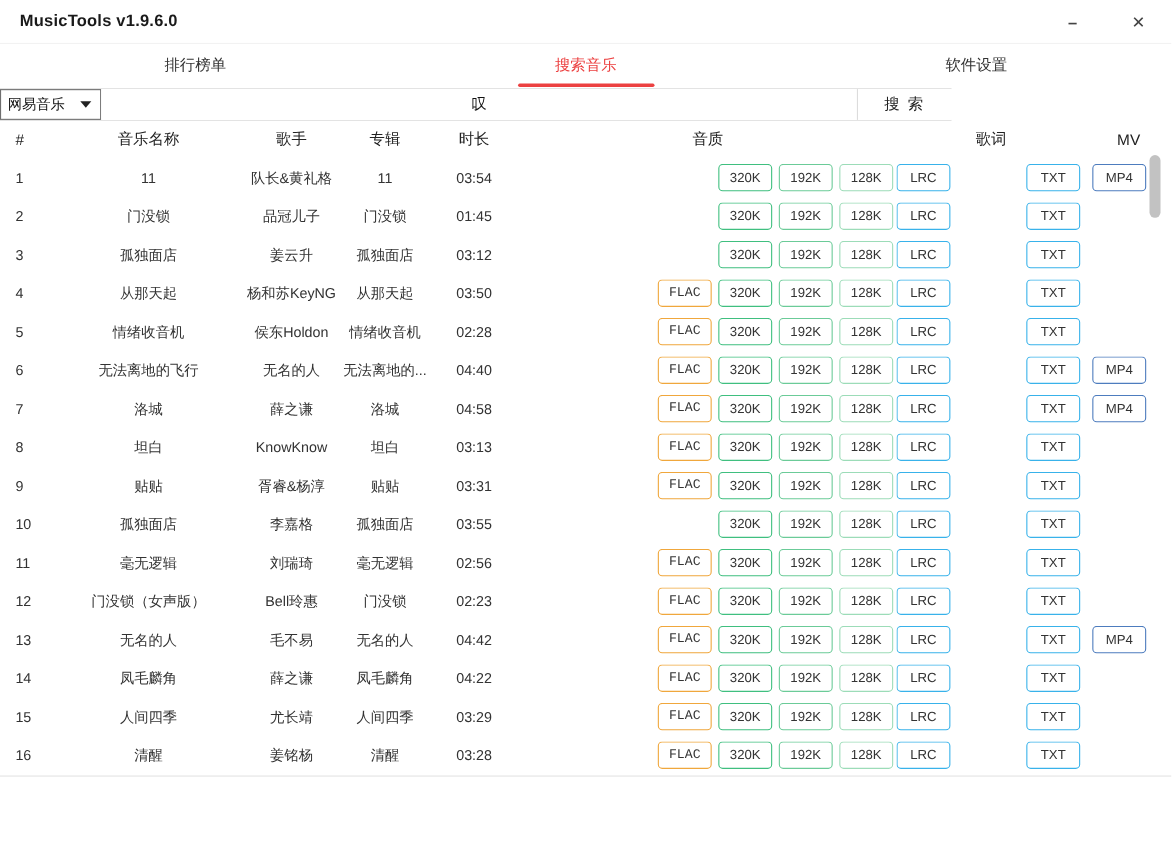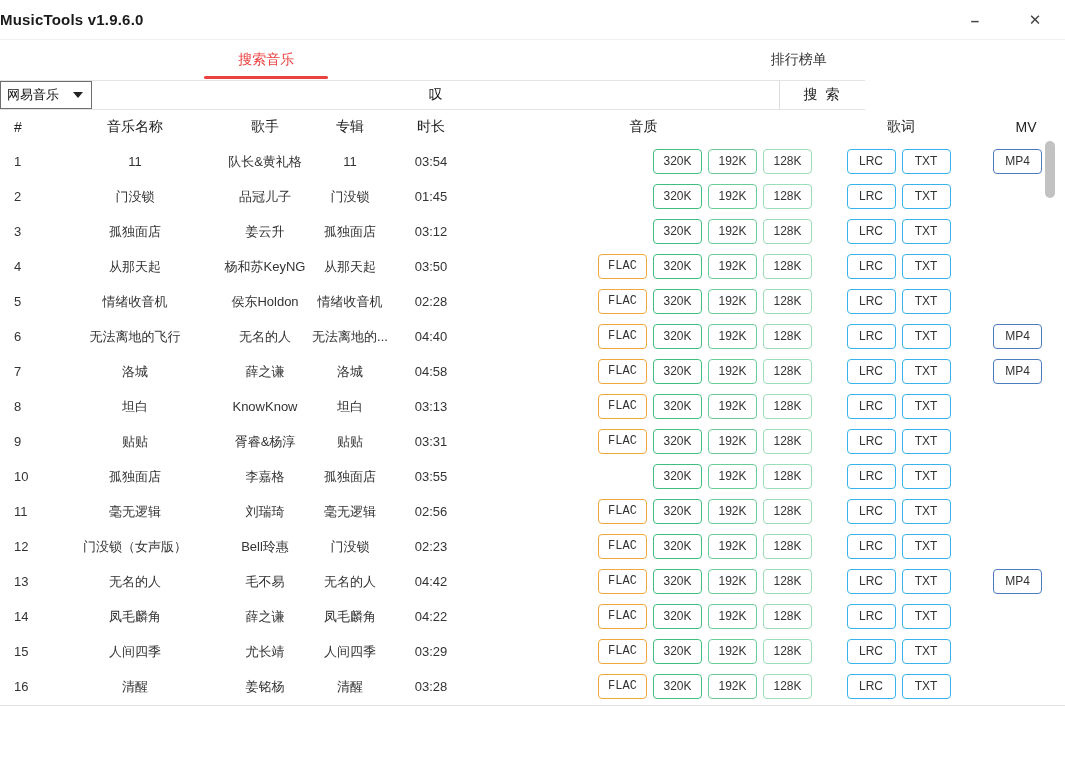--- a/index.html
+++ b/index.html
@@ -9,21 +9,21 @@
   }
   *{box-sizing:border-box;margin:0;padding:0;}
   html,body{width:1065px;height:765px;overflow:hidden;}
   body{
     font-family:"Liberation Sans","DejaVu Sans",sans-serif;
     background:#fff;color:var(--text);position:relative;font-size:13px;
   }
   
   .titlebar{position:absolute;left:0;top:0;width:1065px;height:40px;background:#fff;
     border-bottom:1px solid #f2f2f2;display:flex;align-items:center;}
-  .title{font-size:15px;font-weight:700;color:#1a1a1a;letter-spacing:.2px;}
+  .title{margin-left:18px;font-size:15px;font-weight:700;color:#1a1a1a;letter-spacing:.2px;}
   .win-controls{position:absolute;right:0;top:0;height:40px;display:flex;align-items:center;}
   .win-btn{width:60px;height:40px;display:flex;align-items:center;justify-content:center;
     color:#444;font-size:15px;cursor:default;}
   .win-btn.min{font-weight:700;}
   
   .tabs{position:absolute;left:0;top:40px;width:1065px;height:40px;display:flex;background:#fff;}
   .tab{flex:1;display:flex;align-items:center;justify-content:center;font-size:14px;
     color:#333;position:relative;height:100%;}
   .tab.active{color:var(--accent);}
   .tab.active::after{content:"";position:absolute;bottom:1px;left:50%;transform:translateX(-50%);
@@ -32,30 +32,30 @@
   .searchbar{position:absolute;left:0;top:80px;width:865px;height:30px;display:flex;
     border-top:1px solid #e3e3e3;border-bottom:1px solid #e3e3e3;background:#fff;justify-content:space-between;}
   .source-select{width:92px;height:100%;border:1px solid #6e6e6e;display:flex;align-items:center;
     padding:0 6px;gap:10px;background:#fff;}
   .source-label{font-size:13px;color:#111;white-space:nowrap;}
   .caret{width:0;height:0;border-left:5px solid transparent;border-right:5px solid transparent;
     border-top:6px solid #222;margin-left:4px;}
   .search-input{flex:1;height:100%;border:none;outline:none;text-align:center;font-size:14px;
     color:#111;font-family:inherit;background:#fff;border-right:1px solid #dcdcdc;}
   .search-btn{width:85px;height:100%;background:#fff;border:none;font-size:14px;color:#222;
-    font-family:Liberation Sans, sans-serif;letter-spacing:2px;}
+    font-family:Liberation Serif, serif;letter-spacing:2px;}
   
   .table{position:absolute;left:0;top:110px;width:1065px;}
   .trow{display:grid;grid-template-columns:50px 170px 90px 80px 82px 343px 172px 1fr;
     align-items:center;height:35px;background:#fff;}
   .thead{height:34px;font-size:14px;color:#222;}
   .cell{text-align:center;white-space:nowrap;overflow:hidden;}
   .cell.num{text-align:left;padding-left:14px;}
   .cell.quality{display:flex;justify-content:flex-end;gap:6px;padding-right:3px;}
-  .cell.lyrics{display:flex;justify-content:center;gap:6px;padding-right:5px;}
+  .cell.lyrics{display:flex;justify-content:space-between;gap:6px;padding-right:5px;}
   .cell.mv{display:flex;justify-content:flex-start;padding-left:6px;}
   .pill{width:49px;height:25px;line-height:23px;text-align:center;font-size:12px;color:#333;
     background:#fff;border:1px solid #ccc;border-radius:4px;font-family:inherit;padding:0;}
   .pill.flac{border-color:var(--flac);font-family:Liberation Mono, monospace;}
   .pill.q320{border-color:var(--q320);}
   .pill.q192{border-color:var(--q192);}
   .pill.q128{border-color:var(--q128);}
   .pill.lrc,.pill.txt{border-color:var(--lyric);}
   .pill.mp4{border-color:var(--mp4);}
   
@@ -70,22 +70,23 @@
 
 <div class="titlebar">
   <span class="title">MusicTools v1.9.6.0</span>
   <div class="win-controls">
     <span class="win-btn min">–</span>
     <span class="win-btn">✕</span>
   </div>
 </div>
 
 <div class="tabs">
+  <div class="tab">排行榜单</div>
   <div class="tab active">搜索音乐</div>
-  <div class="tab">排行榜单</div>
+  <div class="tab">软件设置</div>
 </div>
 
 <div class="searchbar">
   <div class="source-select">
     <span class="source-label">网易音乐</span>
     <span class="caret"></span>
   </div>
   <input class="search-input" type="text" value="叹" style="">
   <button class="search-btn">搜 索</button>
 </div>

